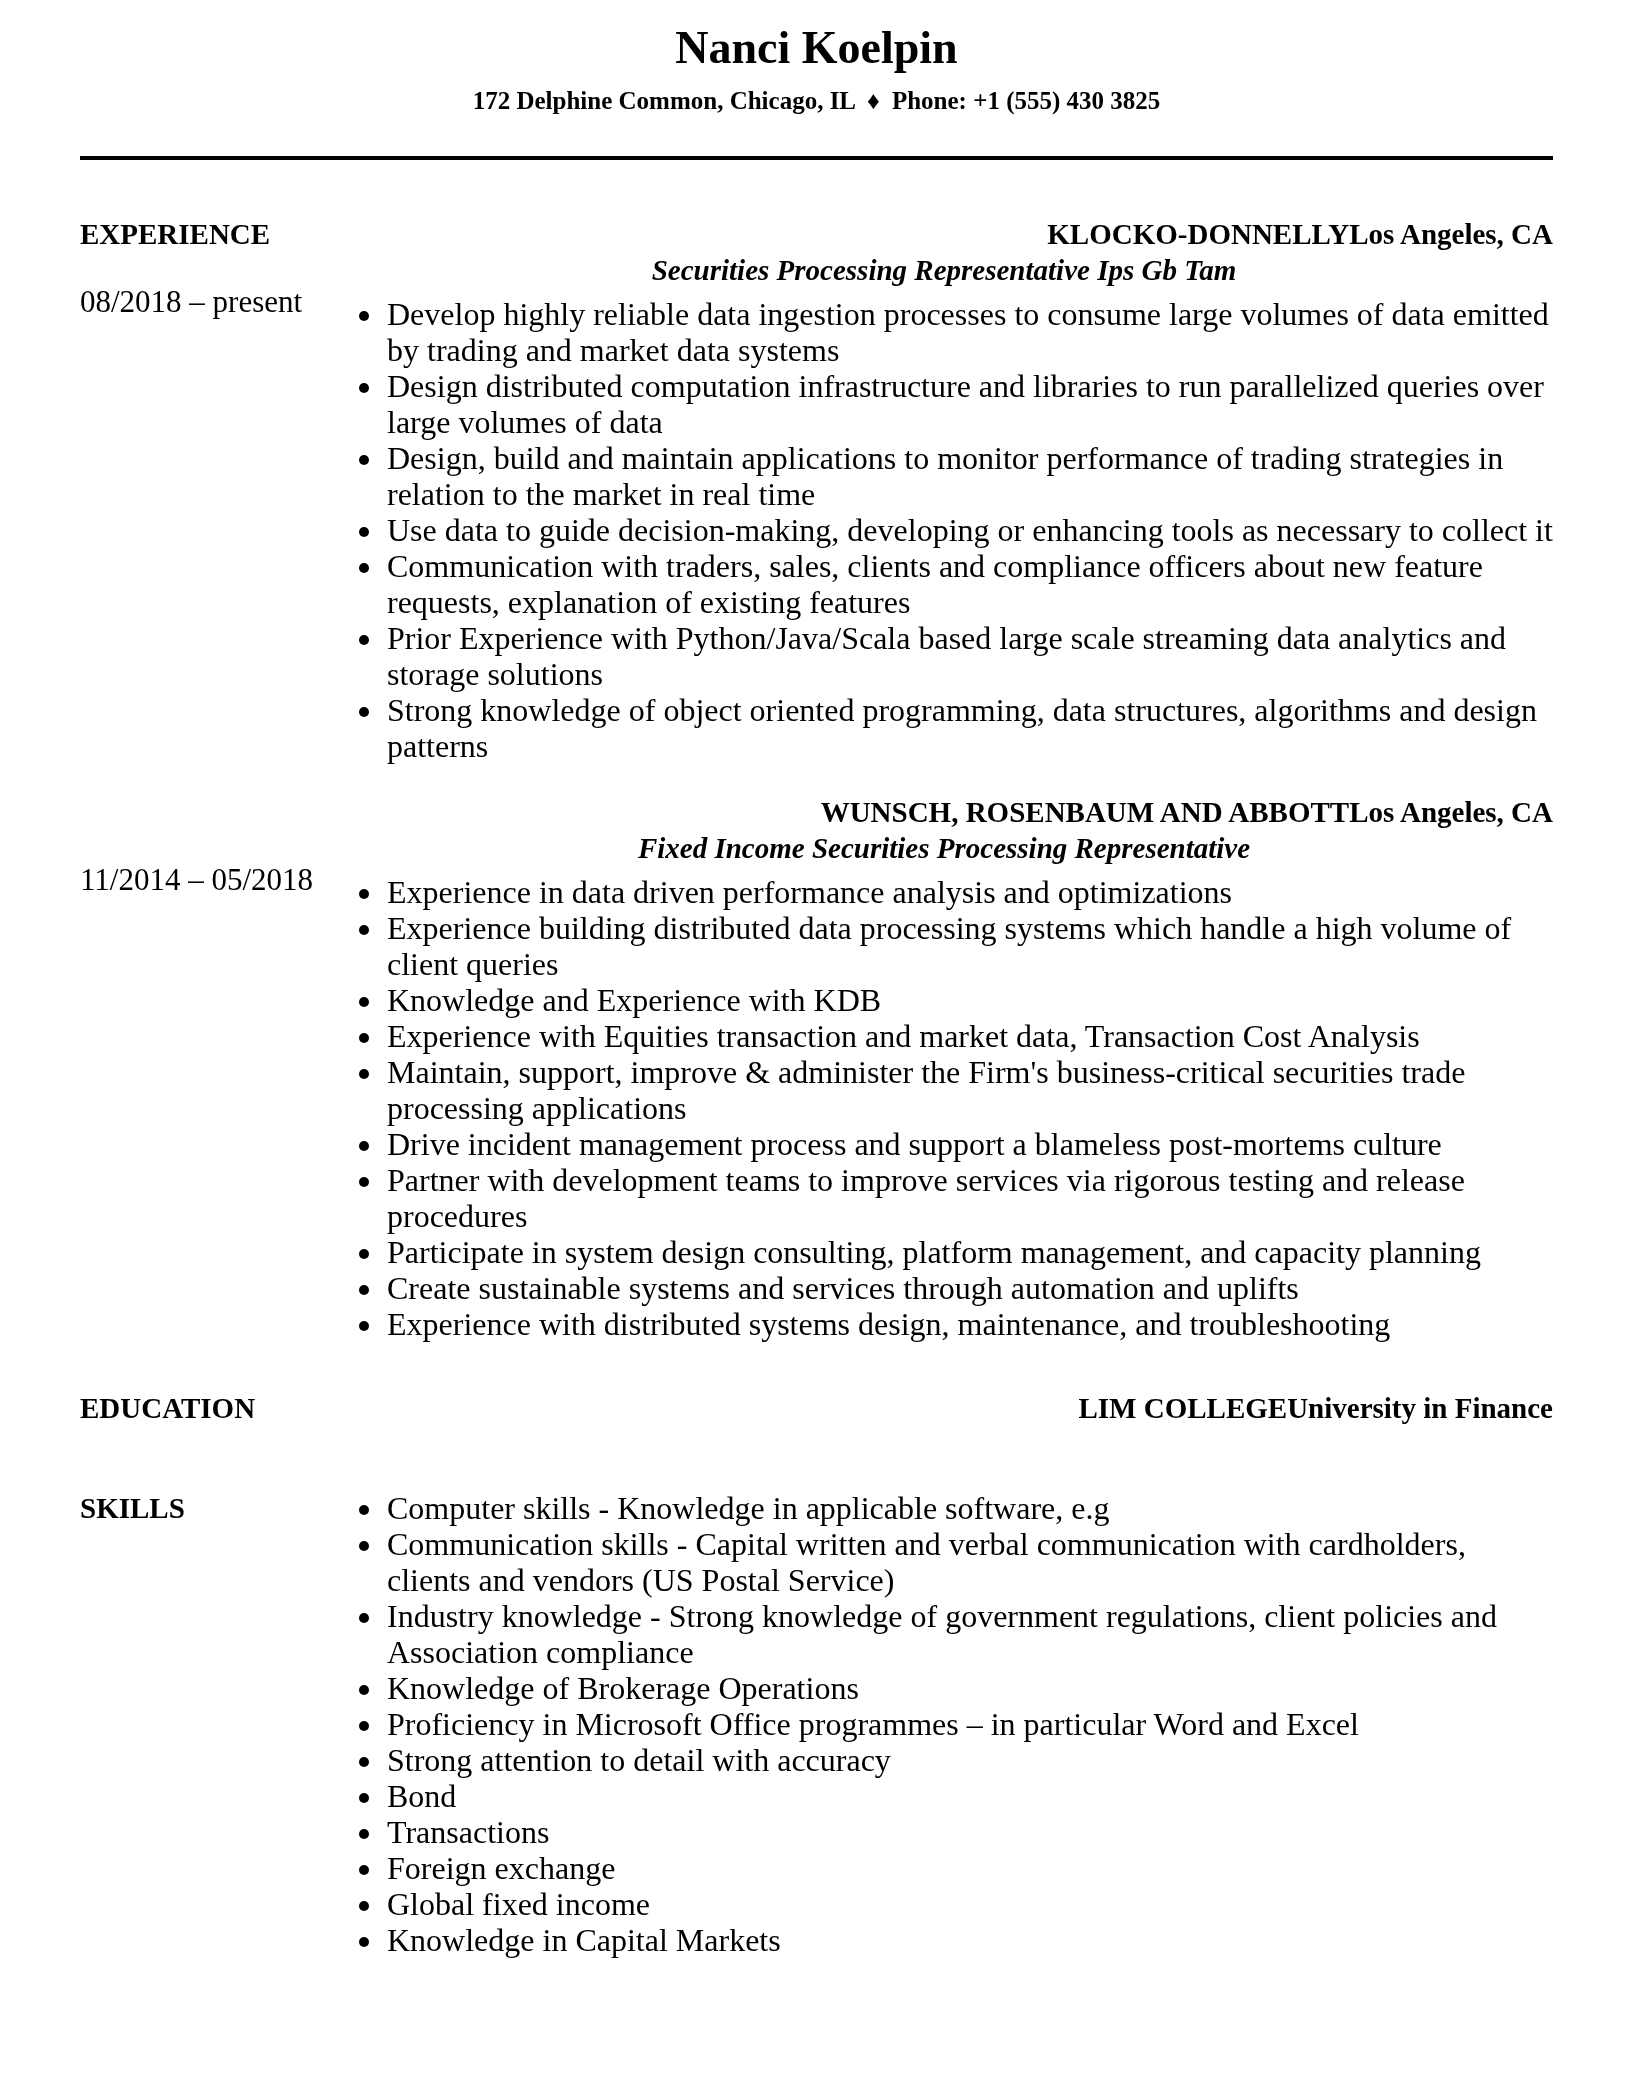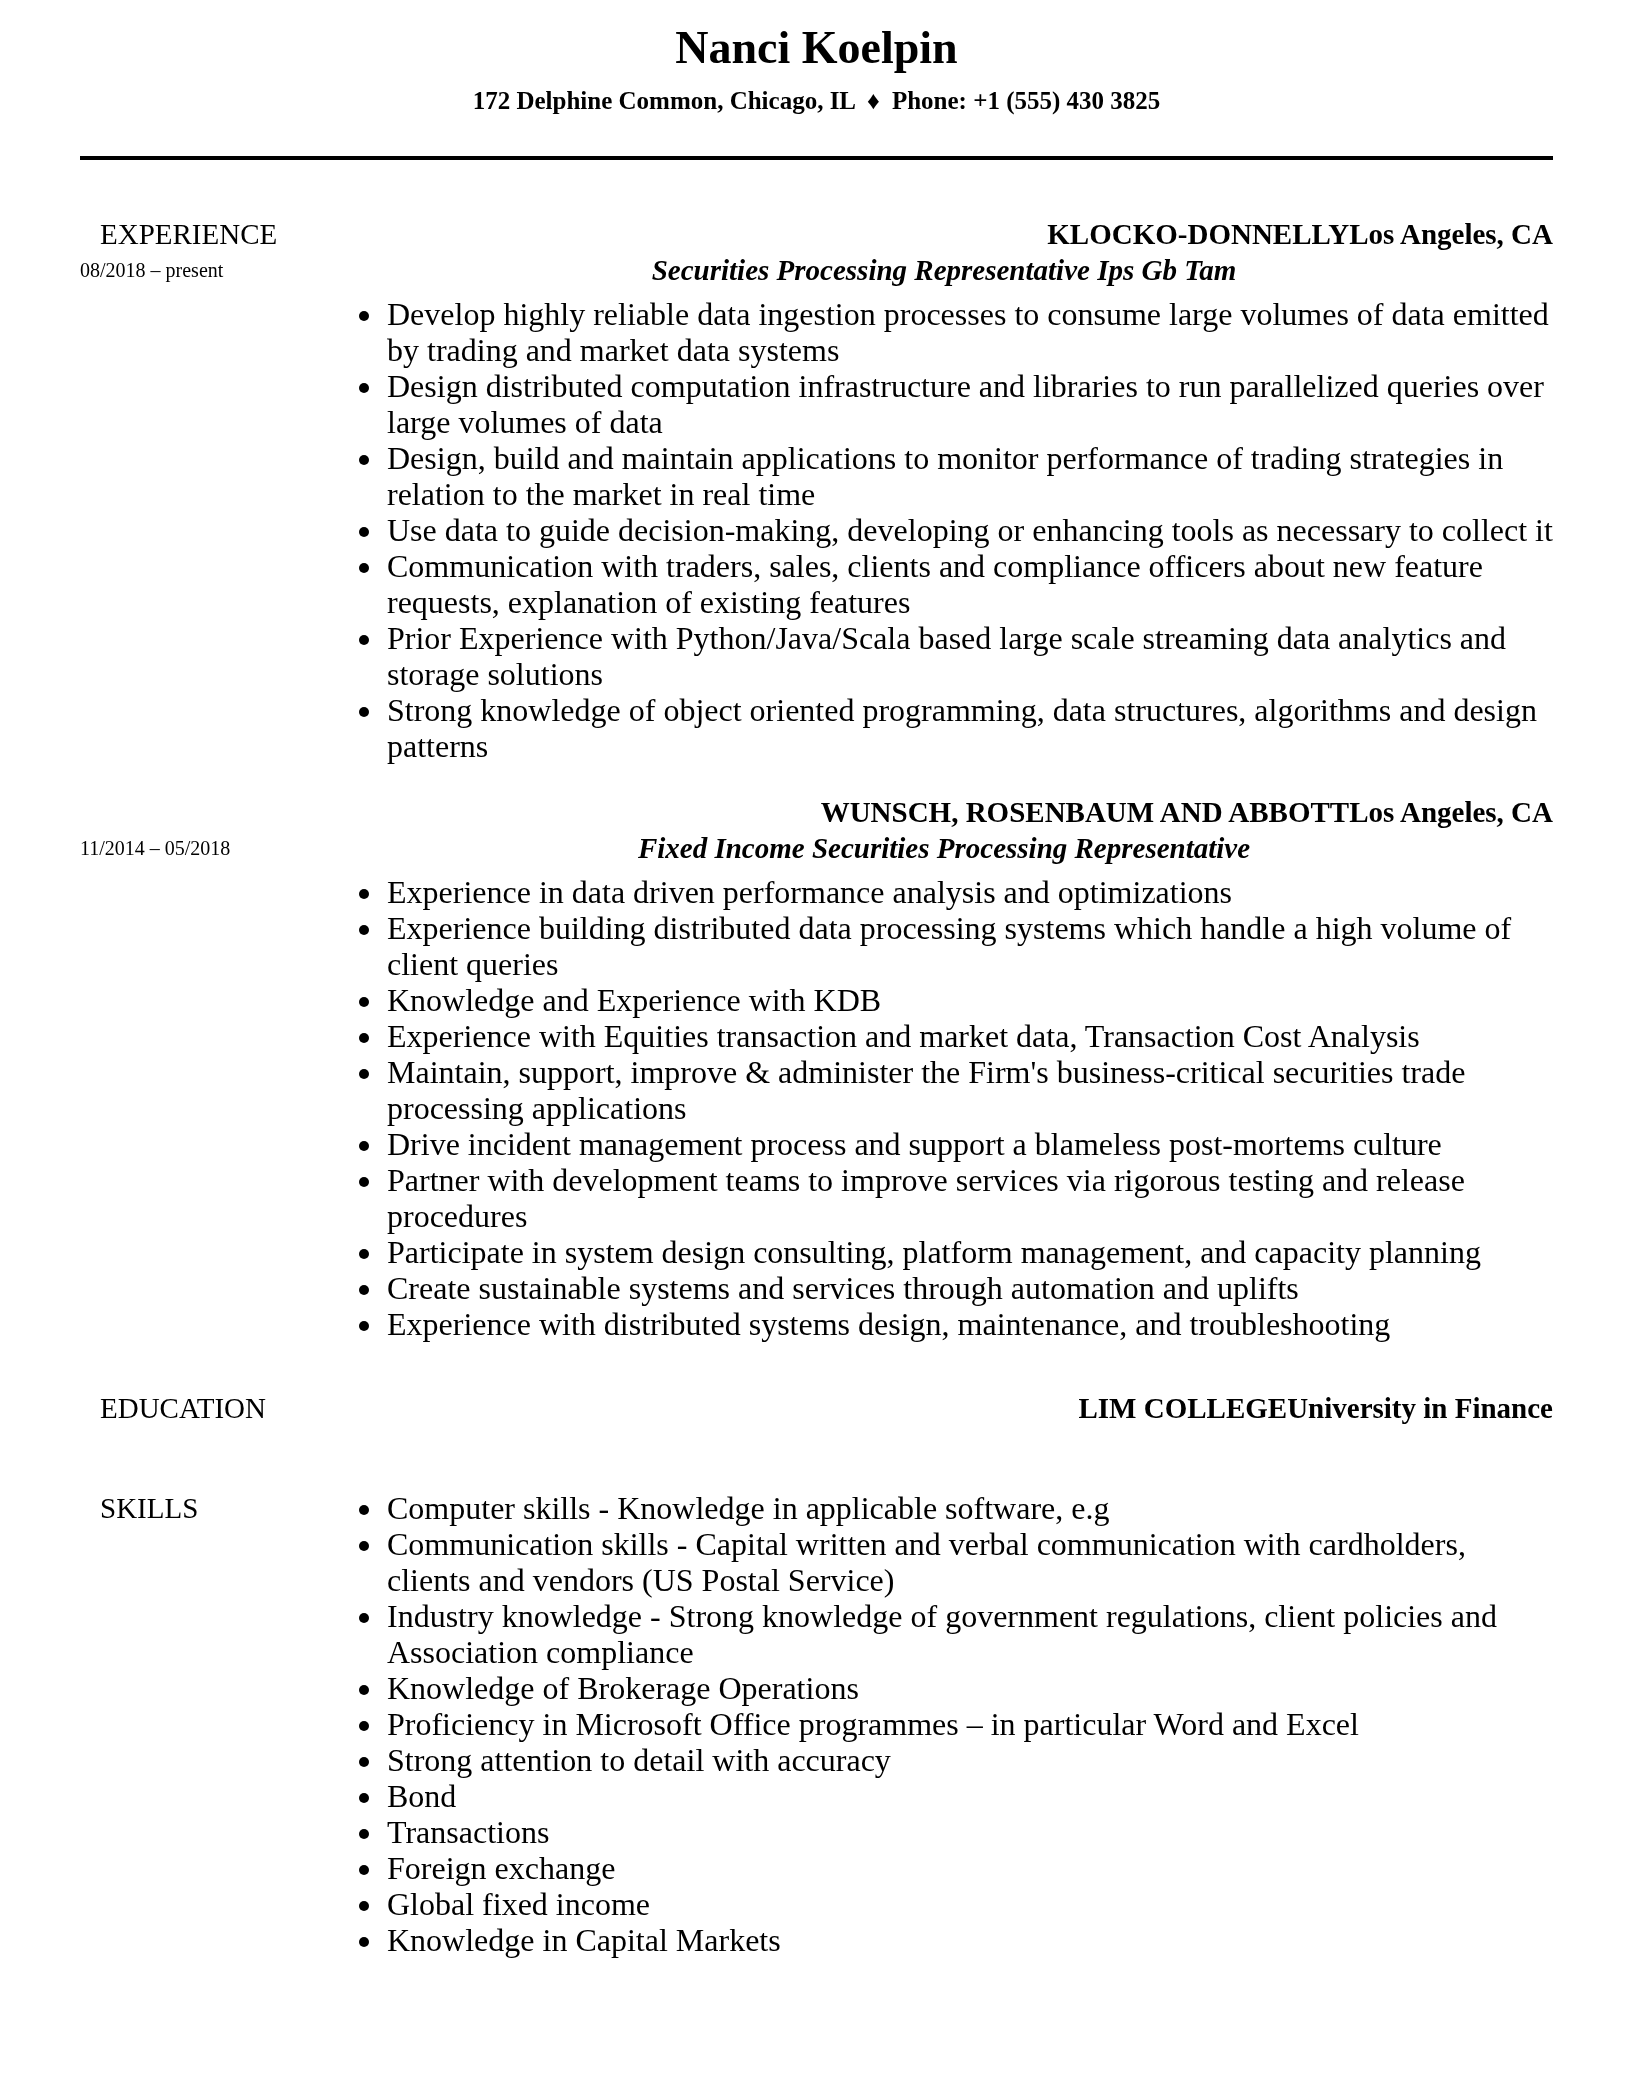--- a/index.html
+++ b/index.html
@@ -40,27 +40,27 @@
   
   .main { margin-top: 56px; }
   .row { display: flex; }
   .left-col {
     width: 255px;
     flex: 0 0 255px;
   }
   .content-col { flex: 1 1 auto; min-width: 0; }
   .section-label {
     font-size: 29px;
-    font-weight: normal;
-    line-height: 36px;
-    margin-left: 20px;
+    font-weight: bold;
+    line-height: 36px;
   }
   .dates {
-    font-size: 20px;
-    line-height: 36px;
+    font-size: 31px;
+    line-height: 36px;
+    margin-top: 32px;
   }
   .offset-one-line { padding-top: 36px; }
   .job-header-line {
     display: flex;
     justify-content: flex-end;
     align-items: baseline;
     line-height: 36px;
   }
   .company-name, .job-location {
     font-size: 29px;

